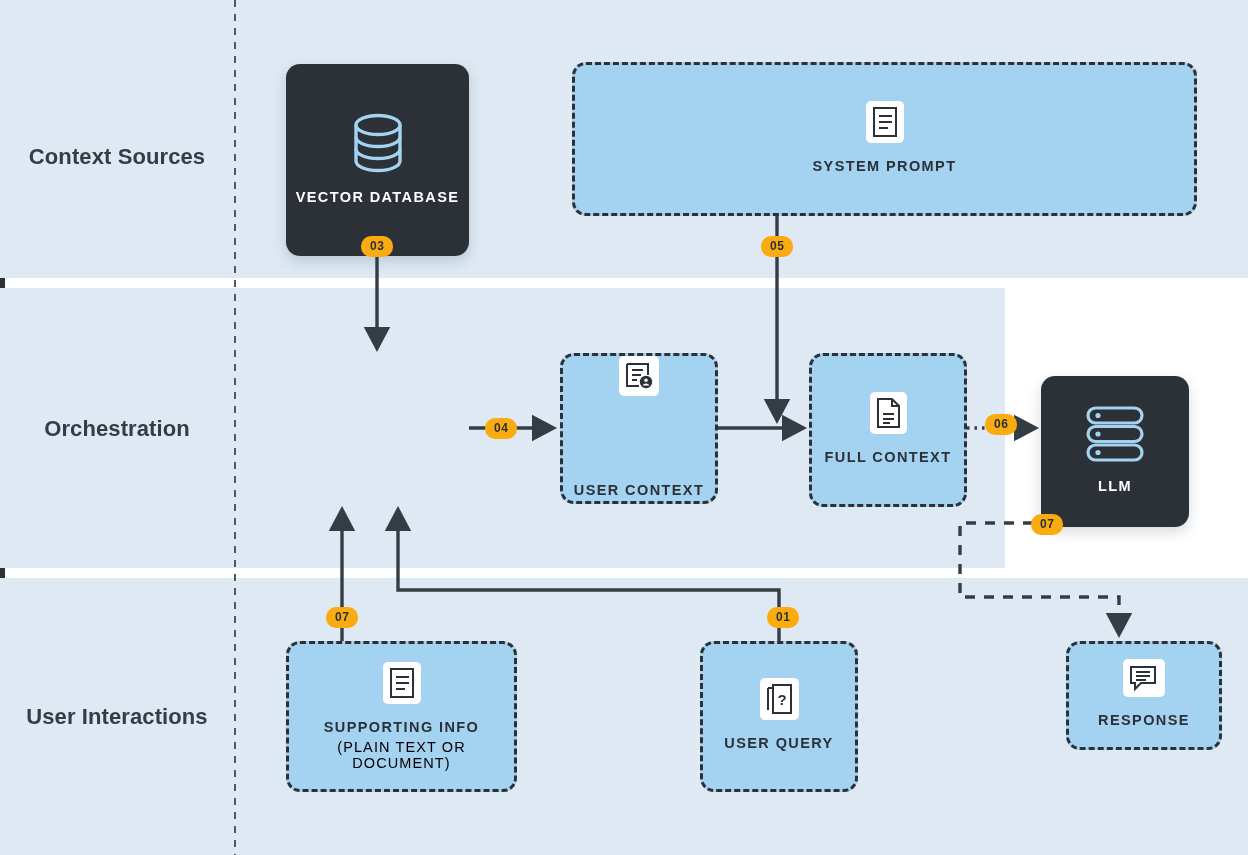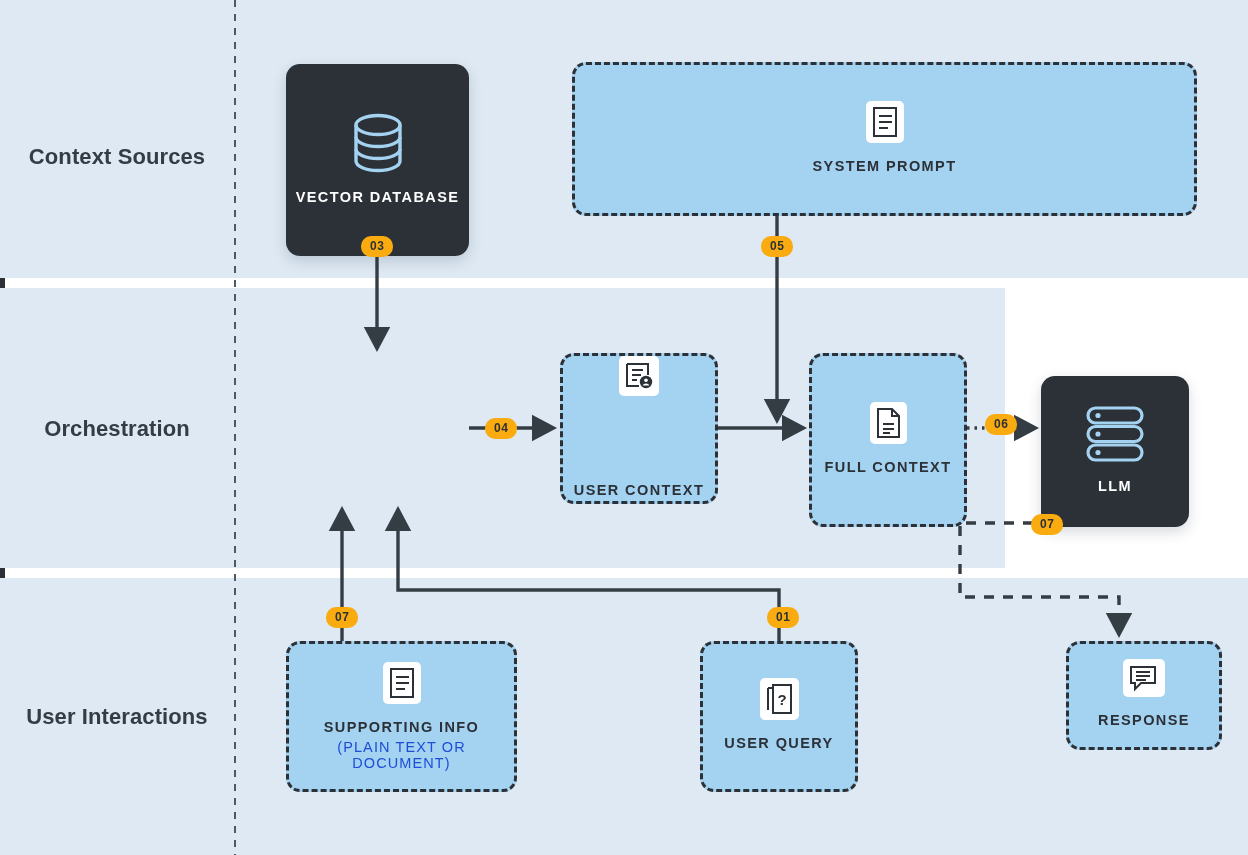--- a/index.html
+++ b/index.html
@@ -63,35 +63,35 @@
   .node-label {
     font-size: 14.5px; font-weight: 700;
     letter-spacing: 1.4px;
     text-transform: uppercase;
     line-height: 1.45;
     font-stretch: condensed;
   }
   .node-sublabel {
     font-size: 14.5px; font-weight: 400;
     letter-spacing: 1.1px; text-transform: uppercase;
-    color: #1d4ed8;
+    color: #000000;
   }
   .node .ico { margin-bottom: 13px; line-height: 0; }
 
   .icon-chip {
     background: #ffffff; border-radius: 5px;
     padding: 5px; display: inline-block; line-height: 0;
   }
 
   
   #n-vectordb    { left: 286px; top: 64px;  width: 183px; height: 192px; }
   #n-sysprompt   { left: 572px; top: 62px;  width: 625px; height: 154px; }
   #n-retriever   { left: 286px; top: 353px; width: 183px; height: 151px; }
   #n-usercontext { left: 560px; top: 353px; width: 158px; height: 151px; justify-content: space-between; }
-  #n-fullcontext { left: 809px; top: 353px; width: 158px; height: 174px; }
+  #n-fullcontext { left: 809px; top: 353px; width: 158px; height: 154px; }
   #n-llm         { left: 1041px;top: 344px; width: 148px; height: 151px; margin-top: 32px; }
   #n-supporting  { left: 286px; top: 641px; width: 231px; height: 151px; }
   #n-userquery   { left: 700px; top: 641px; width: 158px; height: 151px; }
   #n-response    { left: 1066px;top: 641px; width: 156px; height: 109px; }
 
   
   #wires { position: absolute; left: 0; top: 0; width: 1248px; height: 855px; z-index: 5; }
 
   
   .badge {

